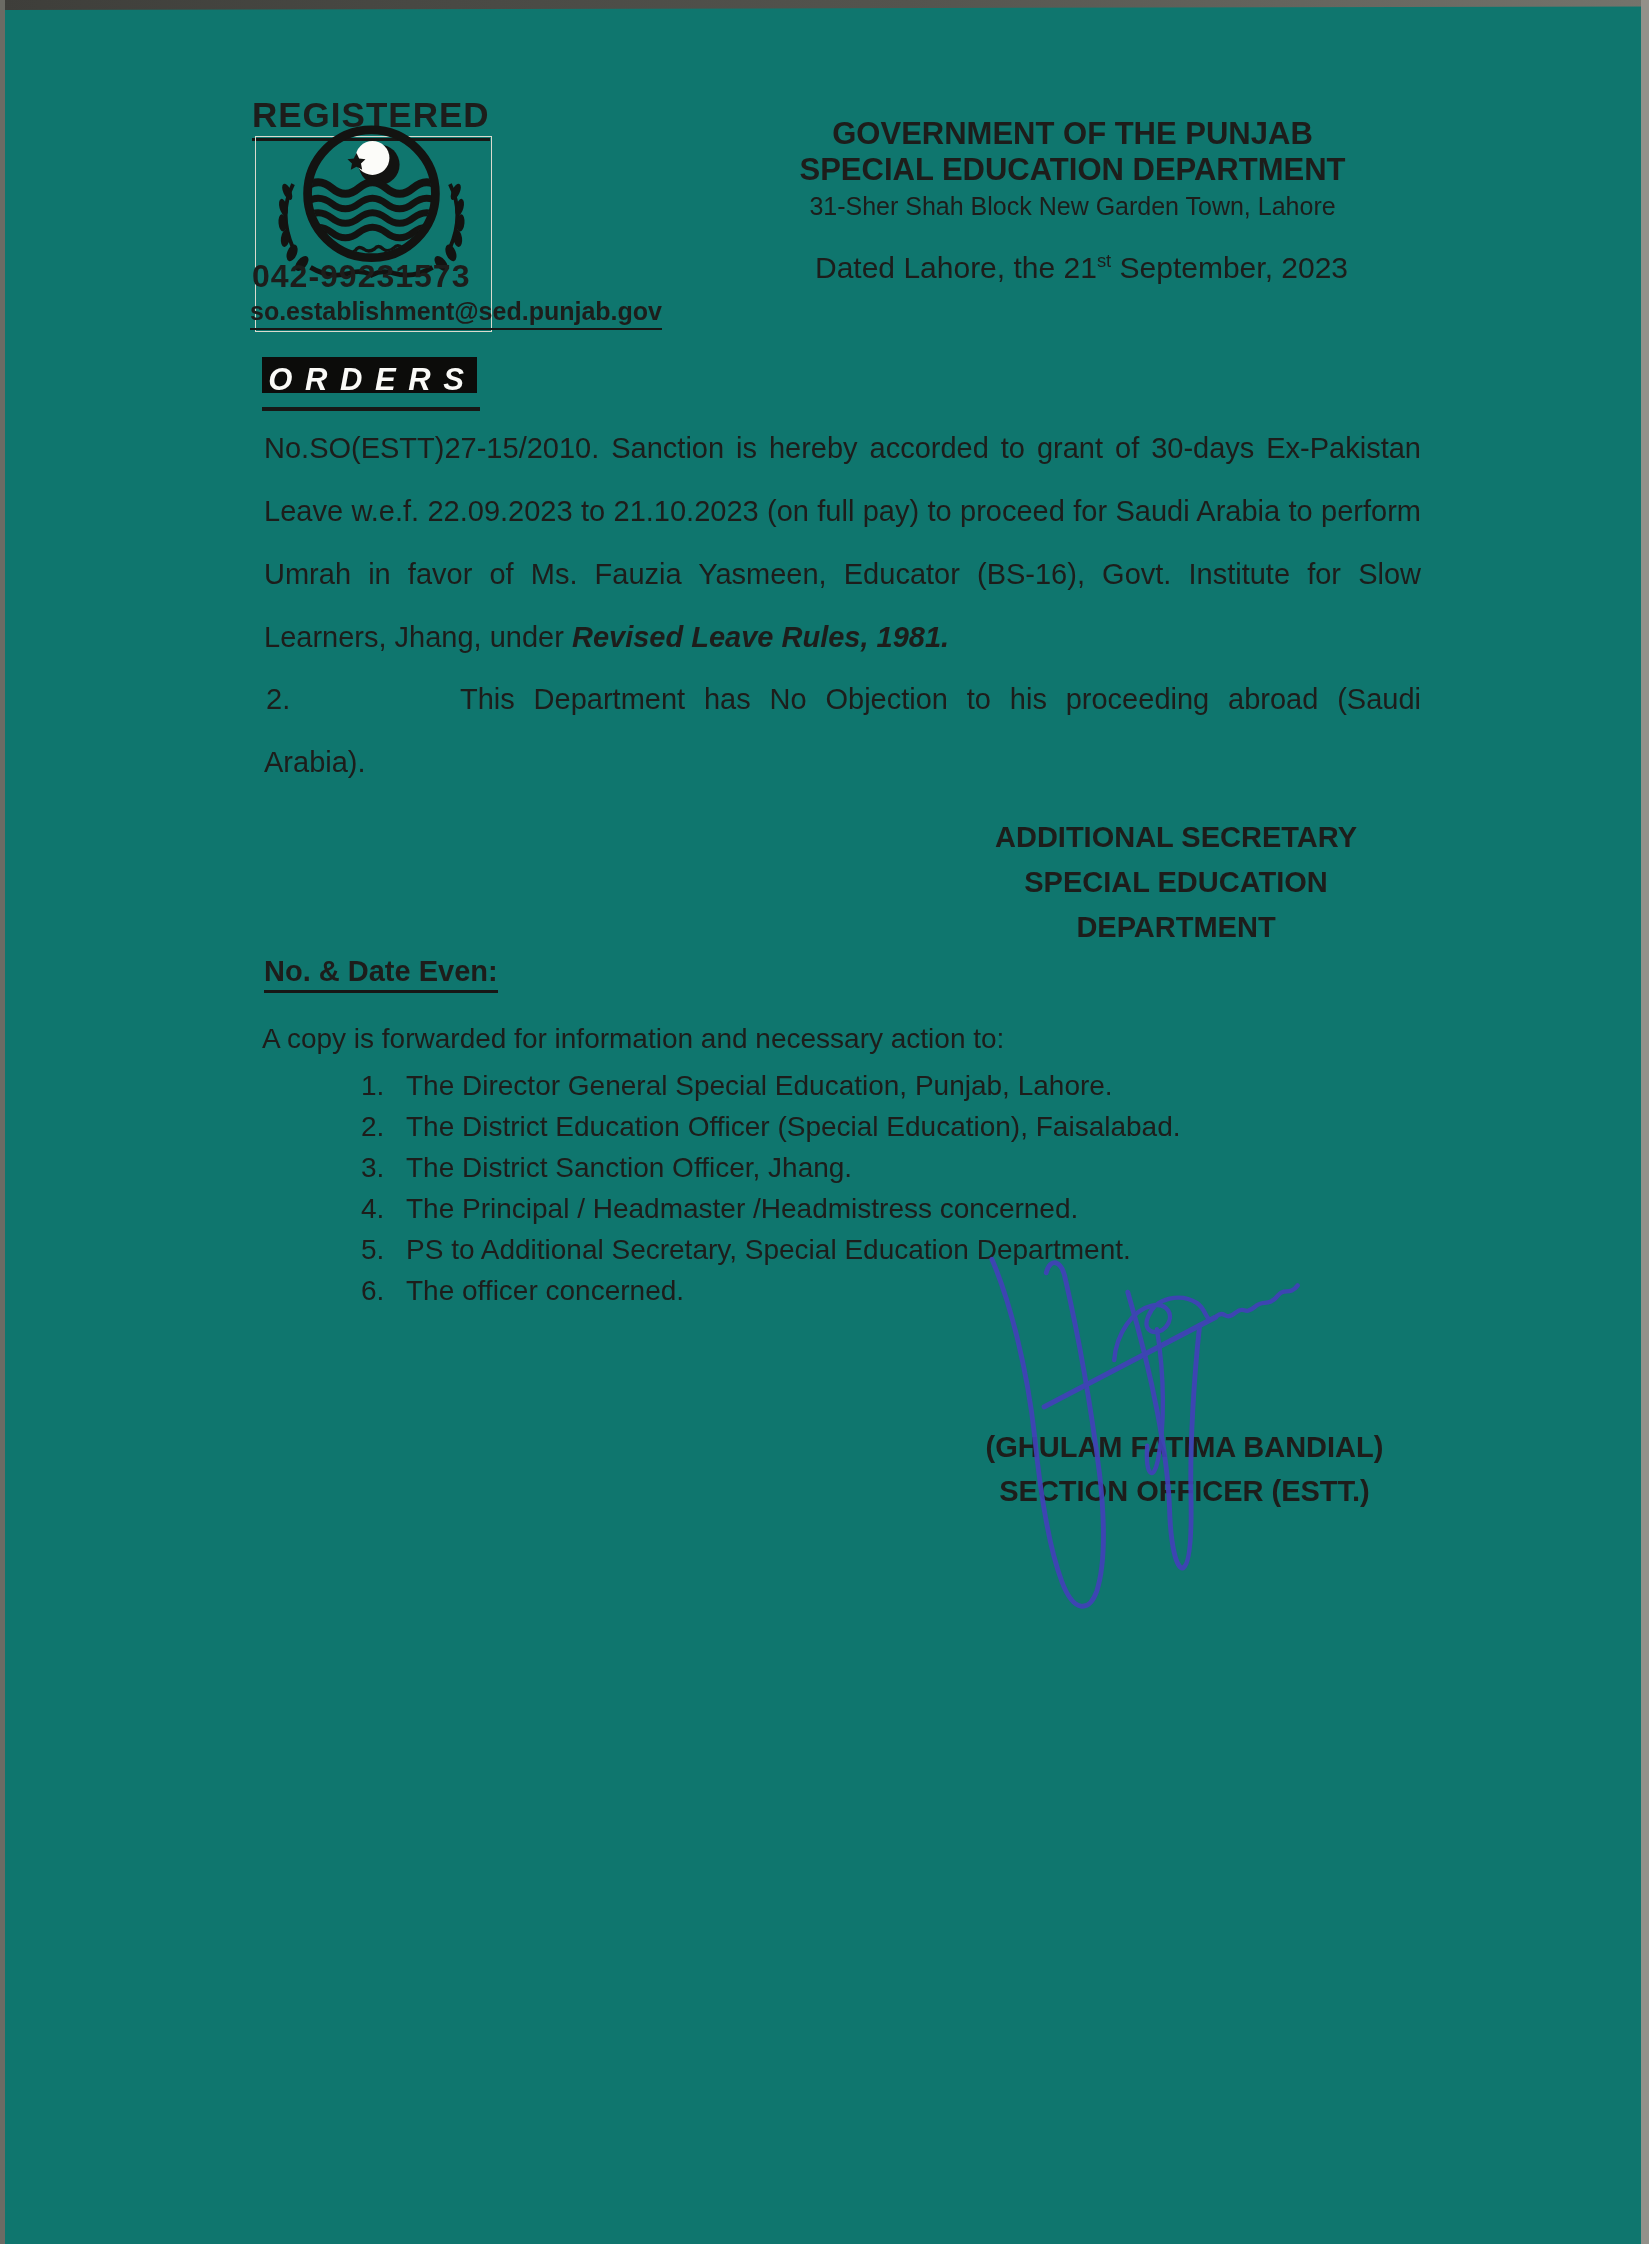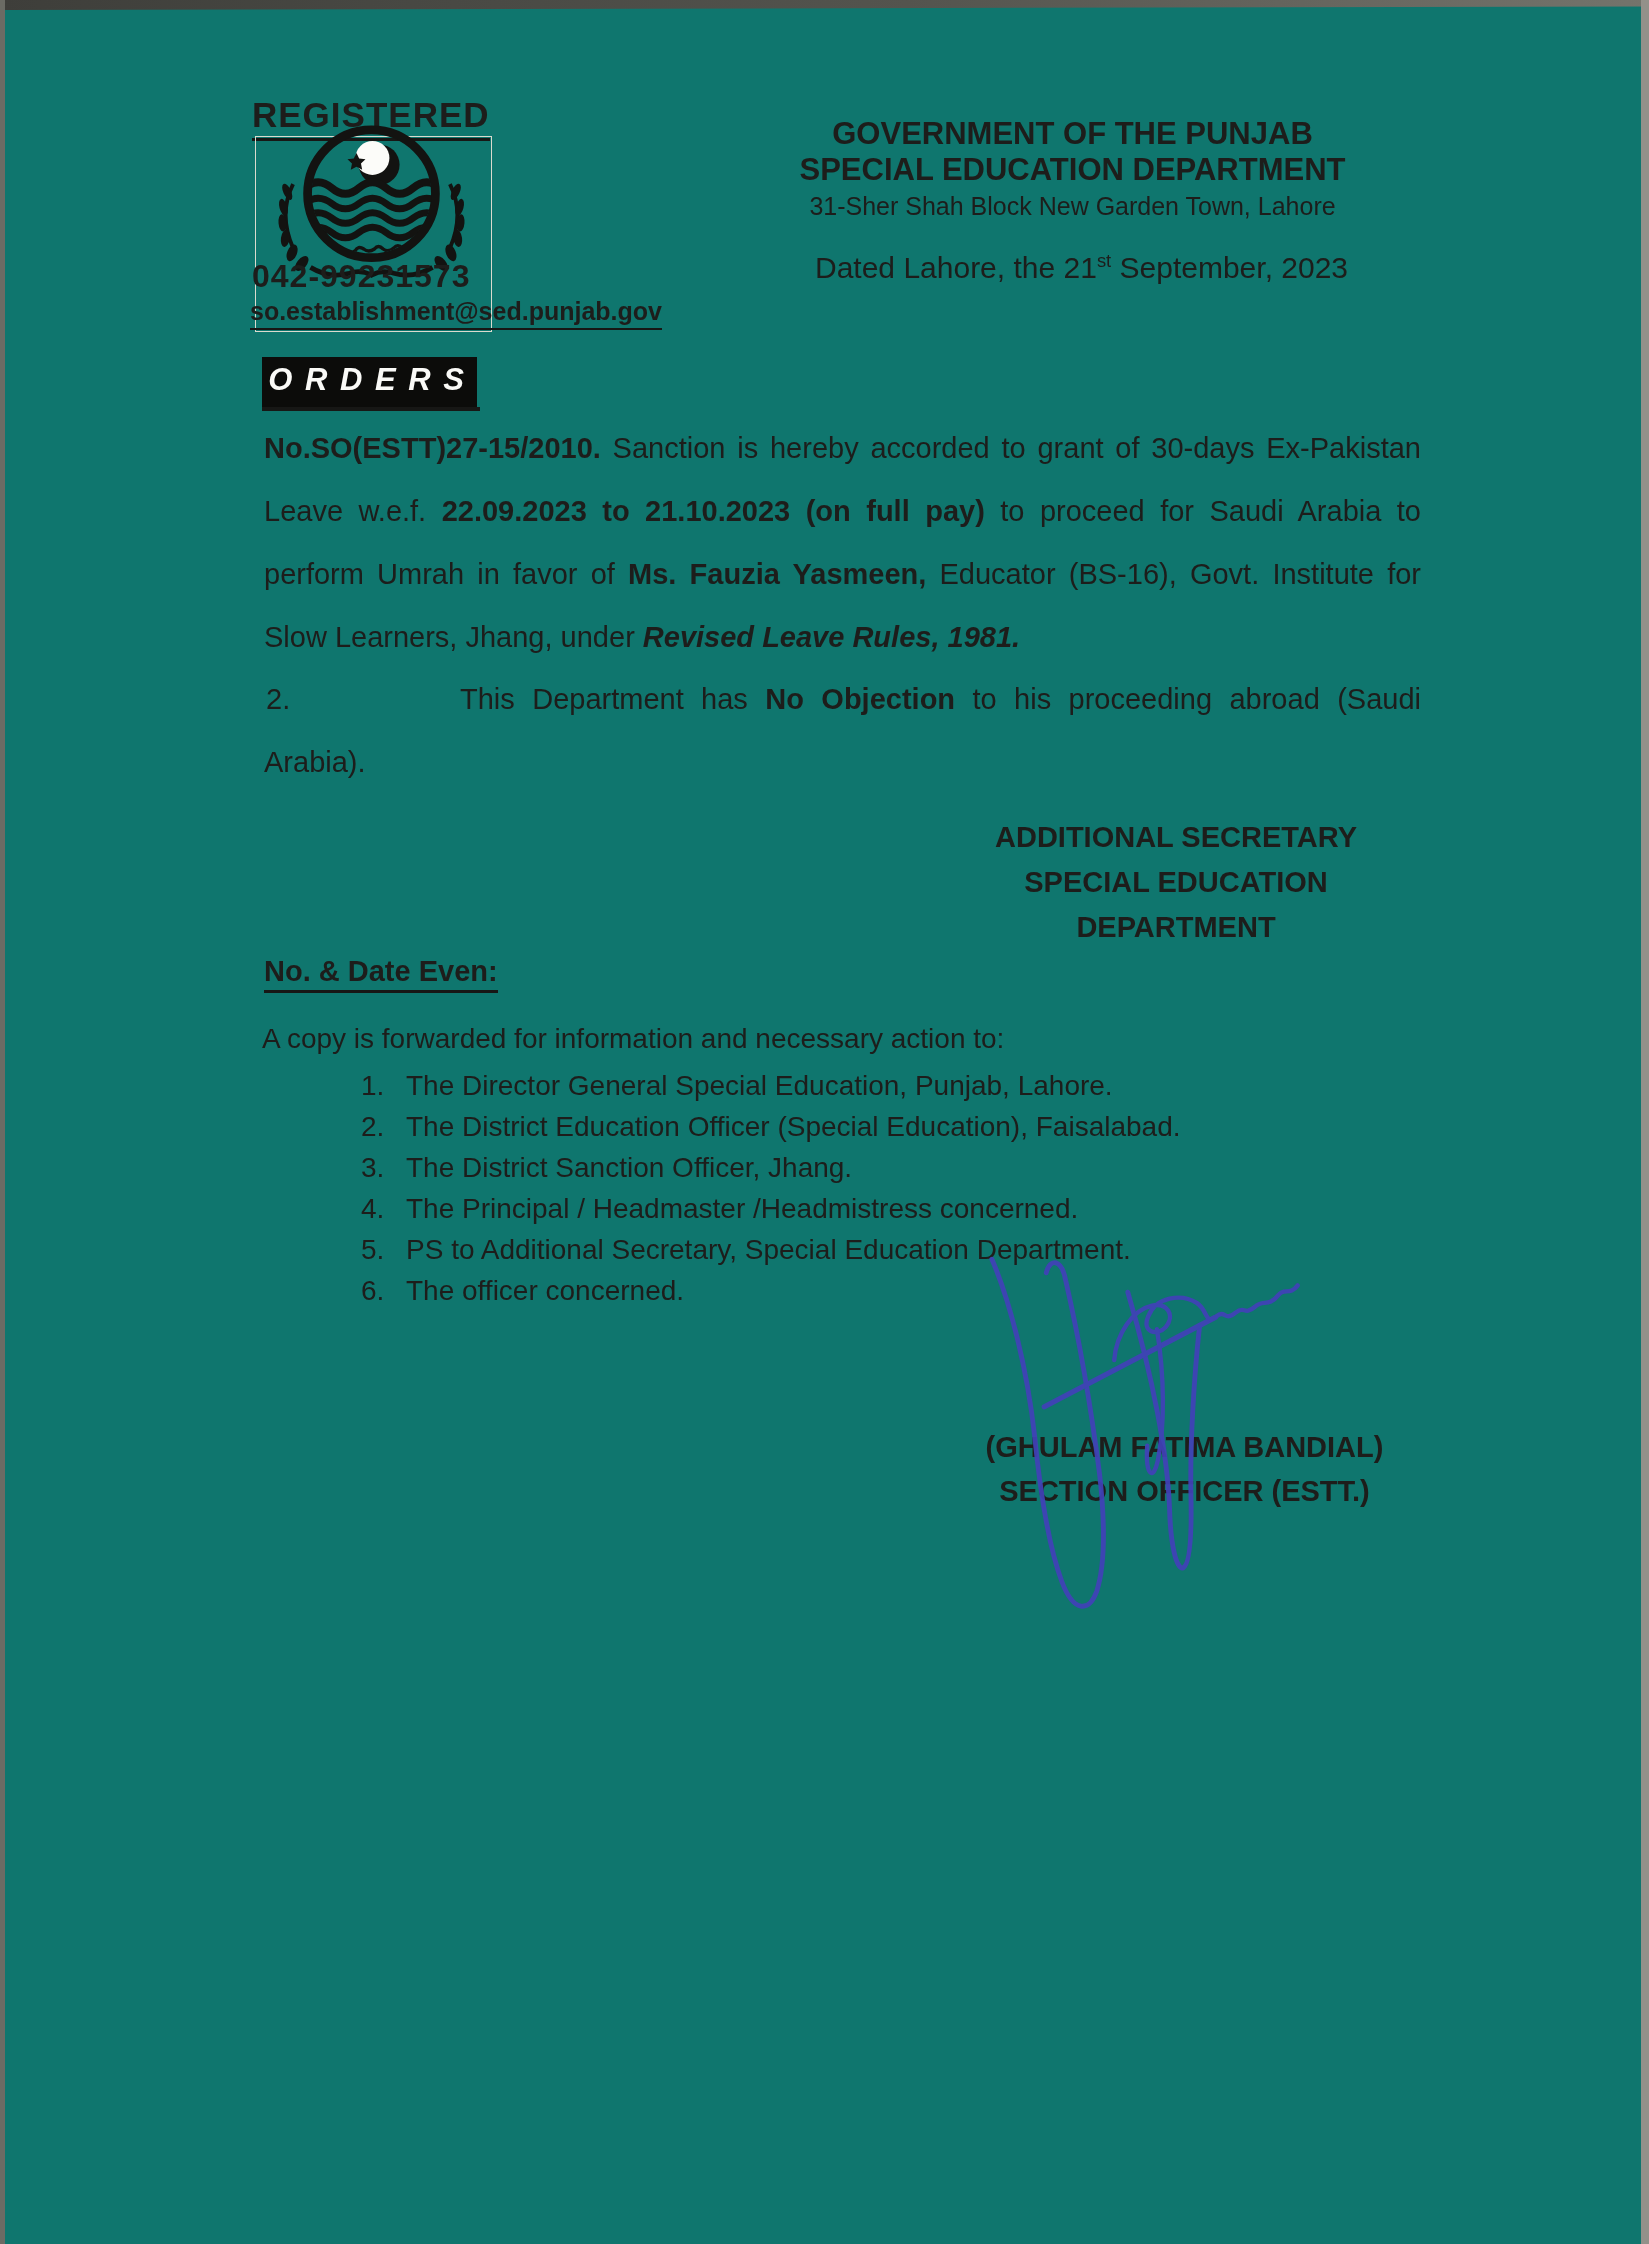--- a/index.html
+++ b/index.html
@@ -27,31 +27,31 @@
   .phone{left:252px;top:258px;font-size:32px;font-weight:700;letter-spacing:1px;z-index:3;}
   .email{left:250px;top:297px;font-size:25px;font-weight:700;
     border-bottom:2.9px solid #171715;padding-bottom:1.9px;z-index:3;}
   
   .head-block{left:791px;top:116px;width:563px;text-align:center;}
   .head-block .gov,.head-block .dept{font-size:31px;font-weight:700;line-height:36px;}
   .head-block .addr{font-size:25px;line-height:32px;margin-top:1.9px;}
   .date-line{left:815px;top:250px;width:563px;text-align:left;font-size:30px;white-space:nowrap;}
   .date-line sup{font-size:18.4px;}
   
-  .orders-box{left:262px;top:357px;width:215px;height:54px;background:#0c0c0a;
+  .orders-box{left:262px;top:357px;width:215px;height:36px;background:#0c0c0a;
     color:#fafaf7;font-style:italic;font-weight:700;font-size:31px;
     letter-spacing:12.6px;line-height:46px;text-align:center;box-sizing:border-box;padding-left:5.8px;}
   .orders-underline{left:262px;top:407px;width:218px;height:3.9px;background:#171715;}
   
   .para1{left:264px;top:417px;width:1157px;font-size:29px;line-height:63px;
     text-align:justify;}
   .para2{left:264px;top:668px;width:1157px;font-size:29px;line-height:63px;
     text-align:justify;text-indent:196px;}
   .para2-num{left:266px;top:668px;font-size:29px;line-height:63px;}
-  .b{font-weight:700;}
+  .b{font-weight:400;}
   .bi{font-weight:700;font-style:italic;}
   
   .sig1{left:982px;top:815px;width:388px;text-align:center;font-weight:700;
     font-size:29px;line-height:45px;}
   .ref-label{left:264px;top:955px;font-size:29px;font-weight:700;
     border-bottom:3.9px solid #171715;padding-bottom:1.9px;}
   .forward{left:262px;top:1023px;font-size:28px;}
   .recipients{left:361px;top:1065px;font-size:28px;}
   .recipient{display:flex;line-height:41px;}
   .recipient .num{width:45px;flex:0 0 45px;}

